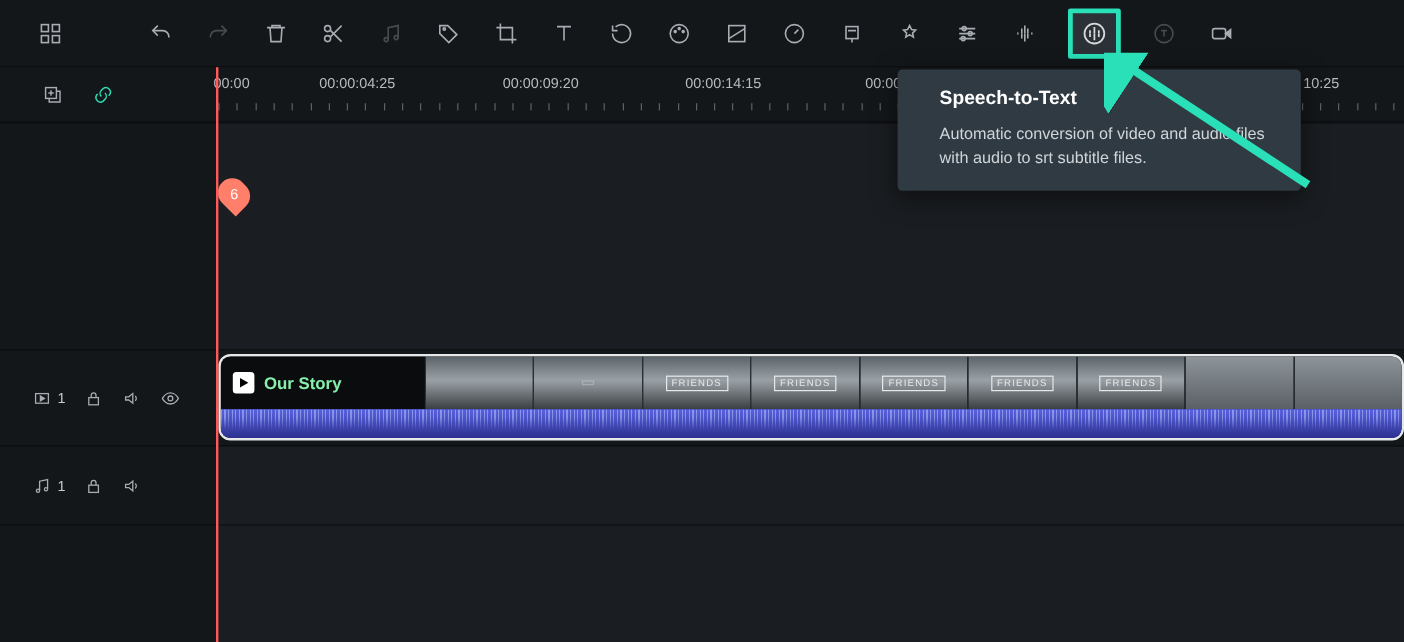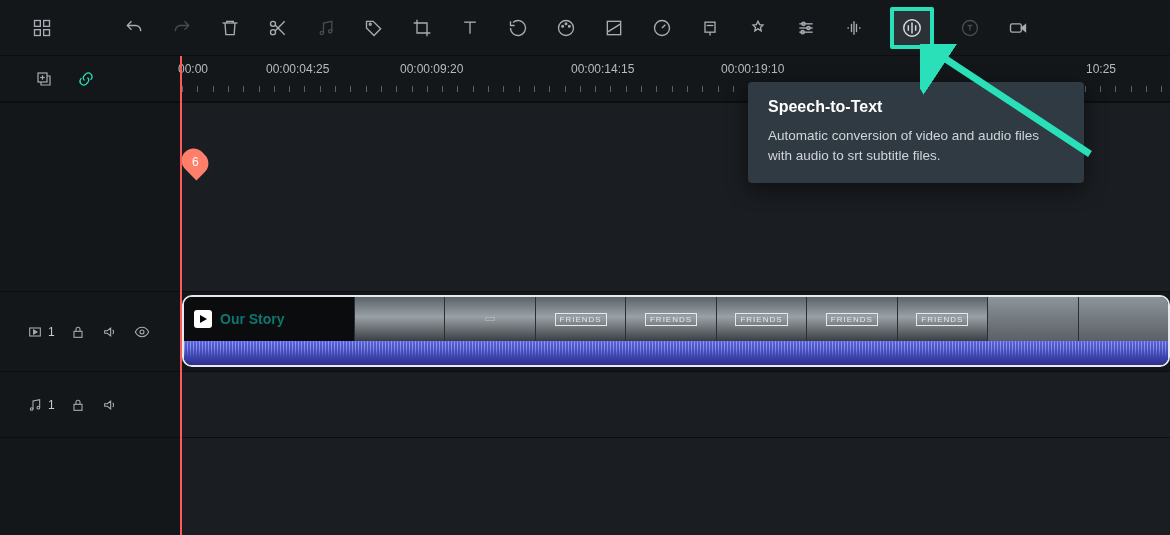--- a/index.html
+++ b/index.html
@@ -150,21 +150,21 @@
     overflow: hidden;
     display:flex; flex-direction:column;
   }
   .clip-top {
     height: 44px;
     display:flex;
   }
   .clip-label {
     width: 170px;
     background:#0b0c0d;
-    color:#0f766e;
+    color:#86efac;
     display:flex; align-items:center; gap:8px;
     padding-left:10px;
     font-size: 14px; font-weight:600;
   }
   .clip-label .play {
     width:18px;height:18px; background:#fff; border-radius:3px;
     display:flex;align-items:center;justify-content:center;
   }
   .clip-label .play svg{width:10px;height:10px;fill:#000;stroke:none;}
   .thumbs {
@@ -234,24 +234,23 @@
   .track-empty2-l{height:100px;}
   .track-empty2-r{height:100px; background:#1a1d21;}
 
   
   .tooltip {
     position: absolute;
     left: 748px; top: 58px;
     width: 336px;
     background: #303a42;
     border-radius: 4px;
-    padding: 16px 18px 18px 20px;
+    padding: 16px 18px 18px 35px;
     box-shadow: 0 6px 20px rgba(0,0,0,.5);
     z-index: 60;
-    margin-top: 24px;
   }
   .tooltip h3 {
     color: #fff; font-size: 16px; font-weight:700; margin-bottom:10px;
   }
   .tooltip p {
     color: #cfd5d9; font-size: 13.5px; line-height:1.45;
   }
 
   
   .arrow {
@@ -432,21 +431,21 @@
     <div class="ico link">
       <svg viewBox="0 0 24 24">
           <path d="M10 14a5 5 0 0 1 0-7l2-2a5 5 0 0 1 7 7l-1 1"></path>
           <path d="M14 10a5 5 0 0 1 0 7l-2 2a5 5 0 0 1-7-7l1-1"></path>
         </svg>
     </div>
   </div>
   <div class="ruler">
     <span class="tick-major" style="left:2px">00:00</span>
     <span class="tick-major" style="left:90px">00:00:04:25</span>
-    <span class="tick-major" style="left:224px">00:00:09:20</span>
+    <span class="tick-major" style="left:243px">00:00:09:20</span>
     <span class="tick-major" style="left:395px">00:00:14:15</span>
     <span class="tick-major" style="left:545px">00:00:19:10</span>
     <span class="tick-major" style="left:910px">10:25</span>
     <div class="tick-minor-row">
         <div class="tick-minor" style="left: 2px;"></div>
         <div class="tick-minor" style="left: 17.3px;"></div>
         <div class="tick-minor" style="left: 32.6px;"></div>
         <div class="tick-minor" style="left: 47.9px;"></div>
         <div class="tick-minor" style="left: 63.2px;"></div>
         <div class="tick-minor" style="left: 78.5px;"></div>

